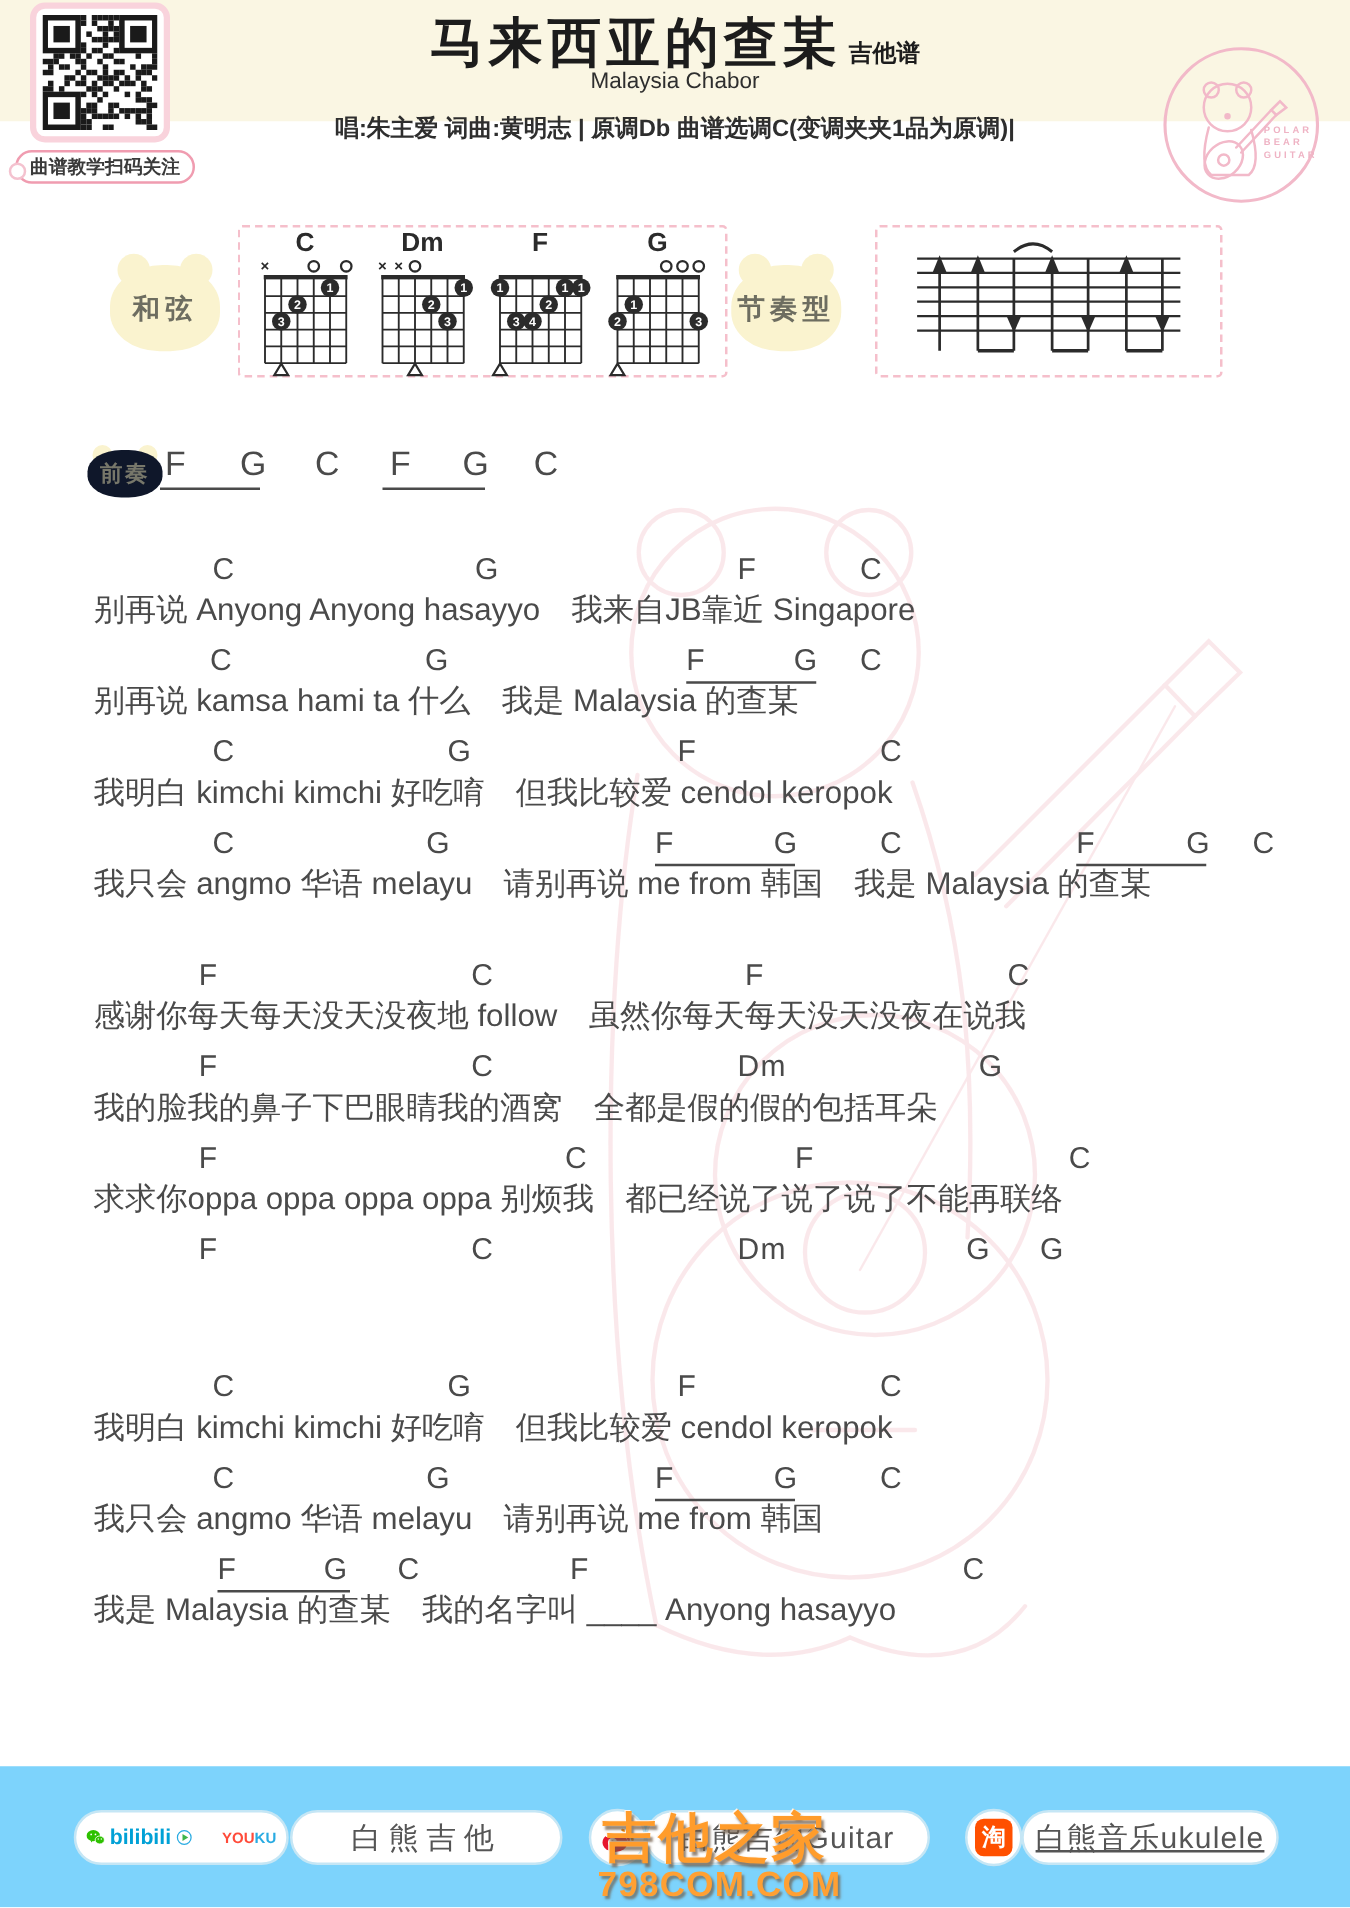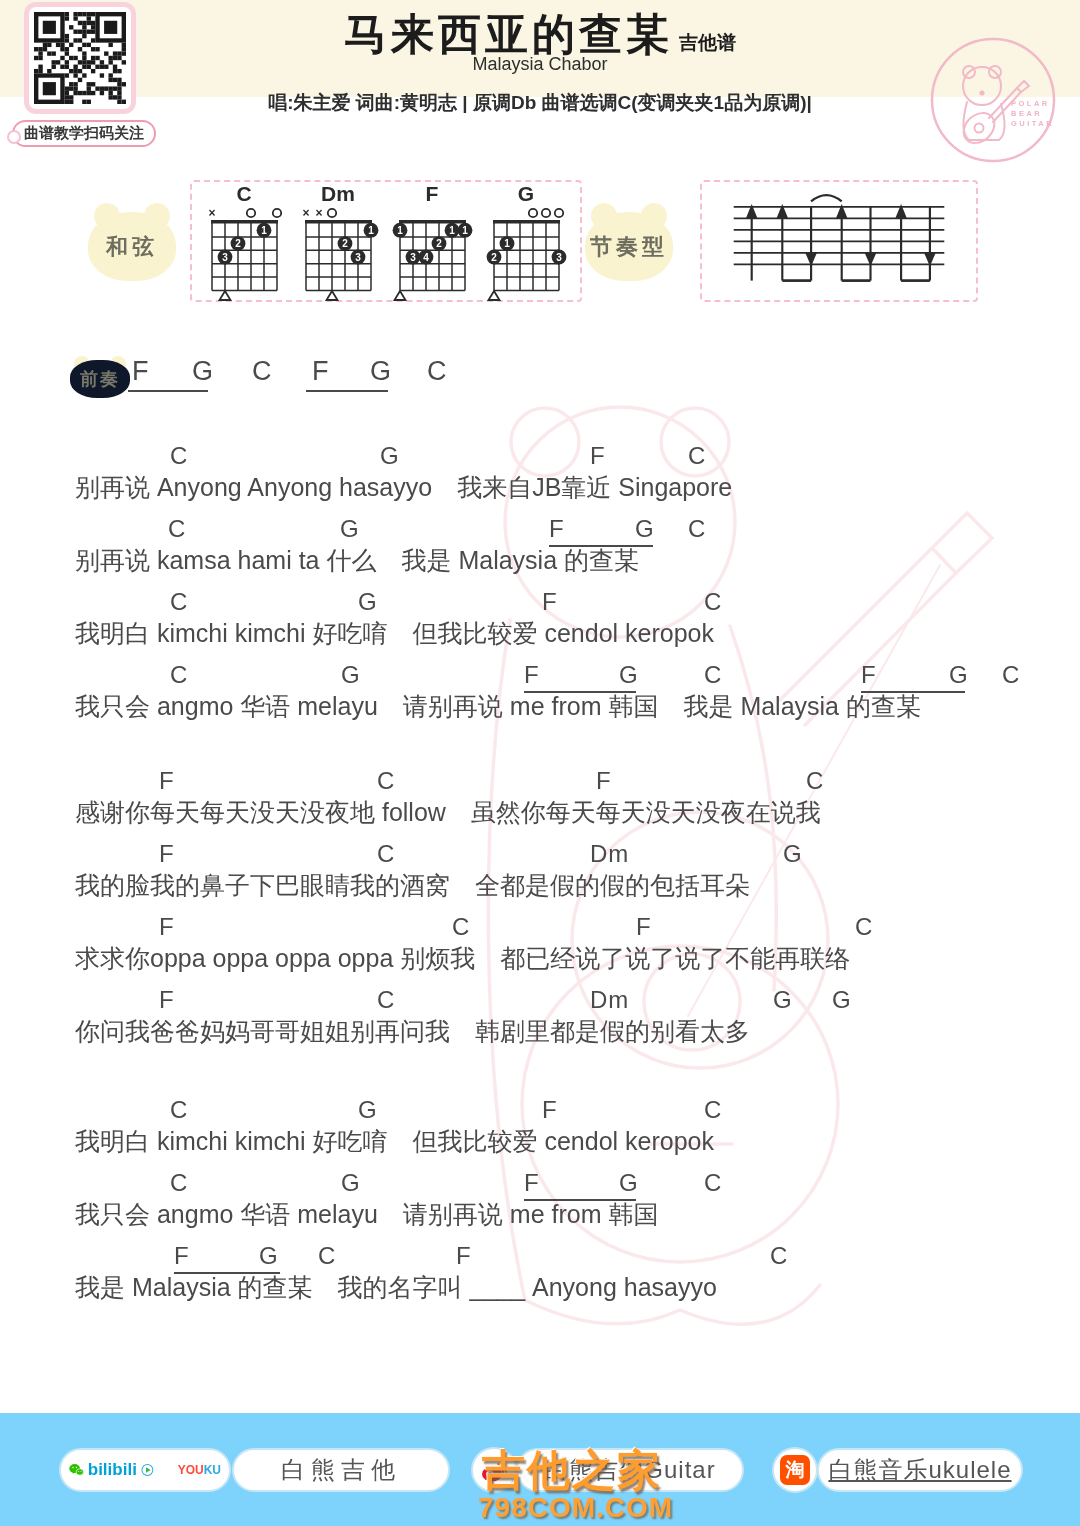--- a/index.html
+++ b/index.html
@@ -492,21 +492,20 @@
         <span class="chord" style="left: 636px;">F</span>
         <span class="chord" style="left: 855px;">C</span>
         <div class="lyric">求求你oppa oppa oppa oppa 别烦我　都已经说了说了说了不能再联络</div>
       </div>
       <div class="line">
         <span class="chord" style="left: 159px;">F</span>
         <span class="chord" style="left: 377px;">C</span>
         <span class="chord" style="left: 590px;">Dm</span>
         <span class="chord" style="left: 773px;">G</span>
         <span class="chord" style="left: 832px;">G</span>
-        <div class="lyric">你问我爸爸妈妈哥哥姐姐别再问我　韩剧里都是假的别看太多</div>
       </div>
       <div class="line gap9">
         <span class="chord" style="left: 170px;">C</span>
         <span class="chord" style="left: 358px;">G</span>
         <span class="chord" style="left: 542px;">F</span>
         <span class="chord" style="left: 704px;">C</span>
         <div class="lyric">我明白 kimchi kimchi 好吃唷　但我比较爱 cendol keropok</div>
       </div>
       <div class="line">
         <span class="chord" style="left: 170px;">C</span>

